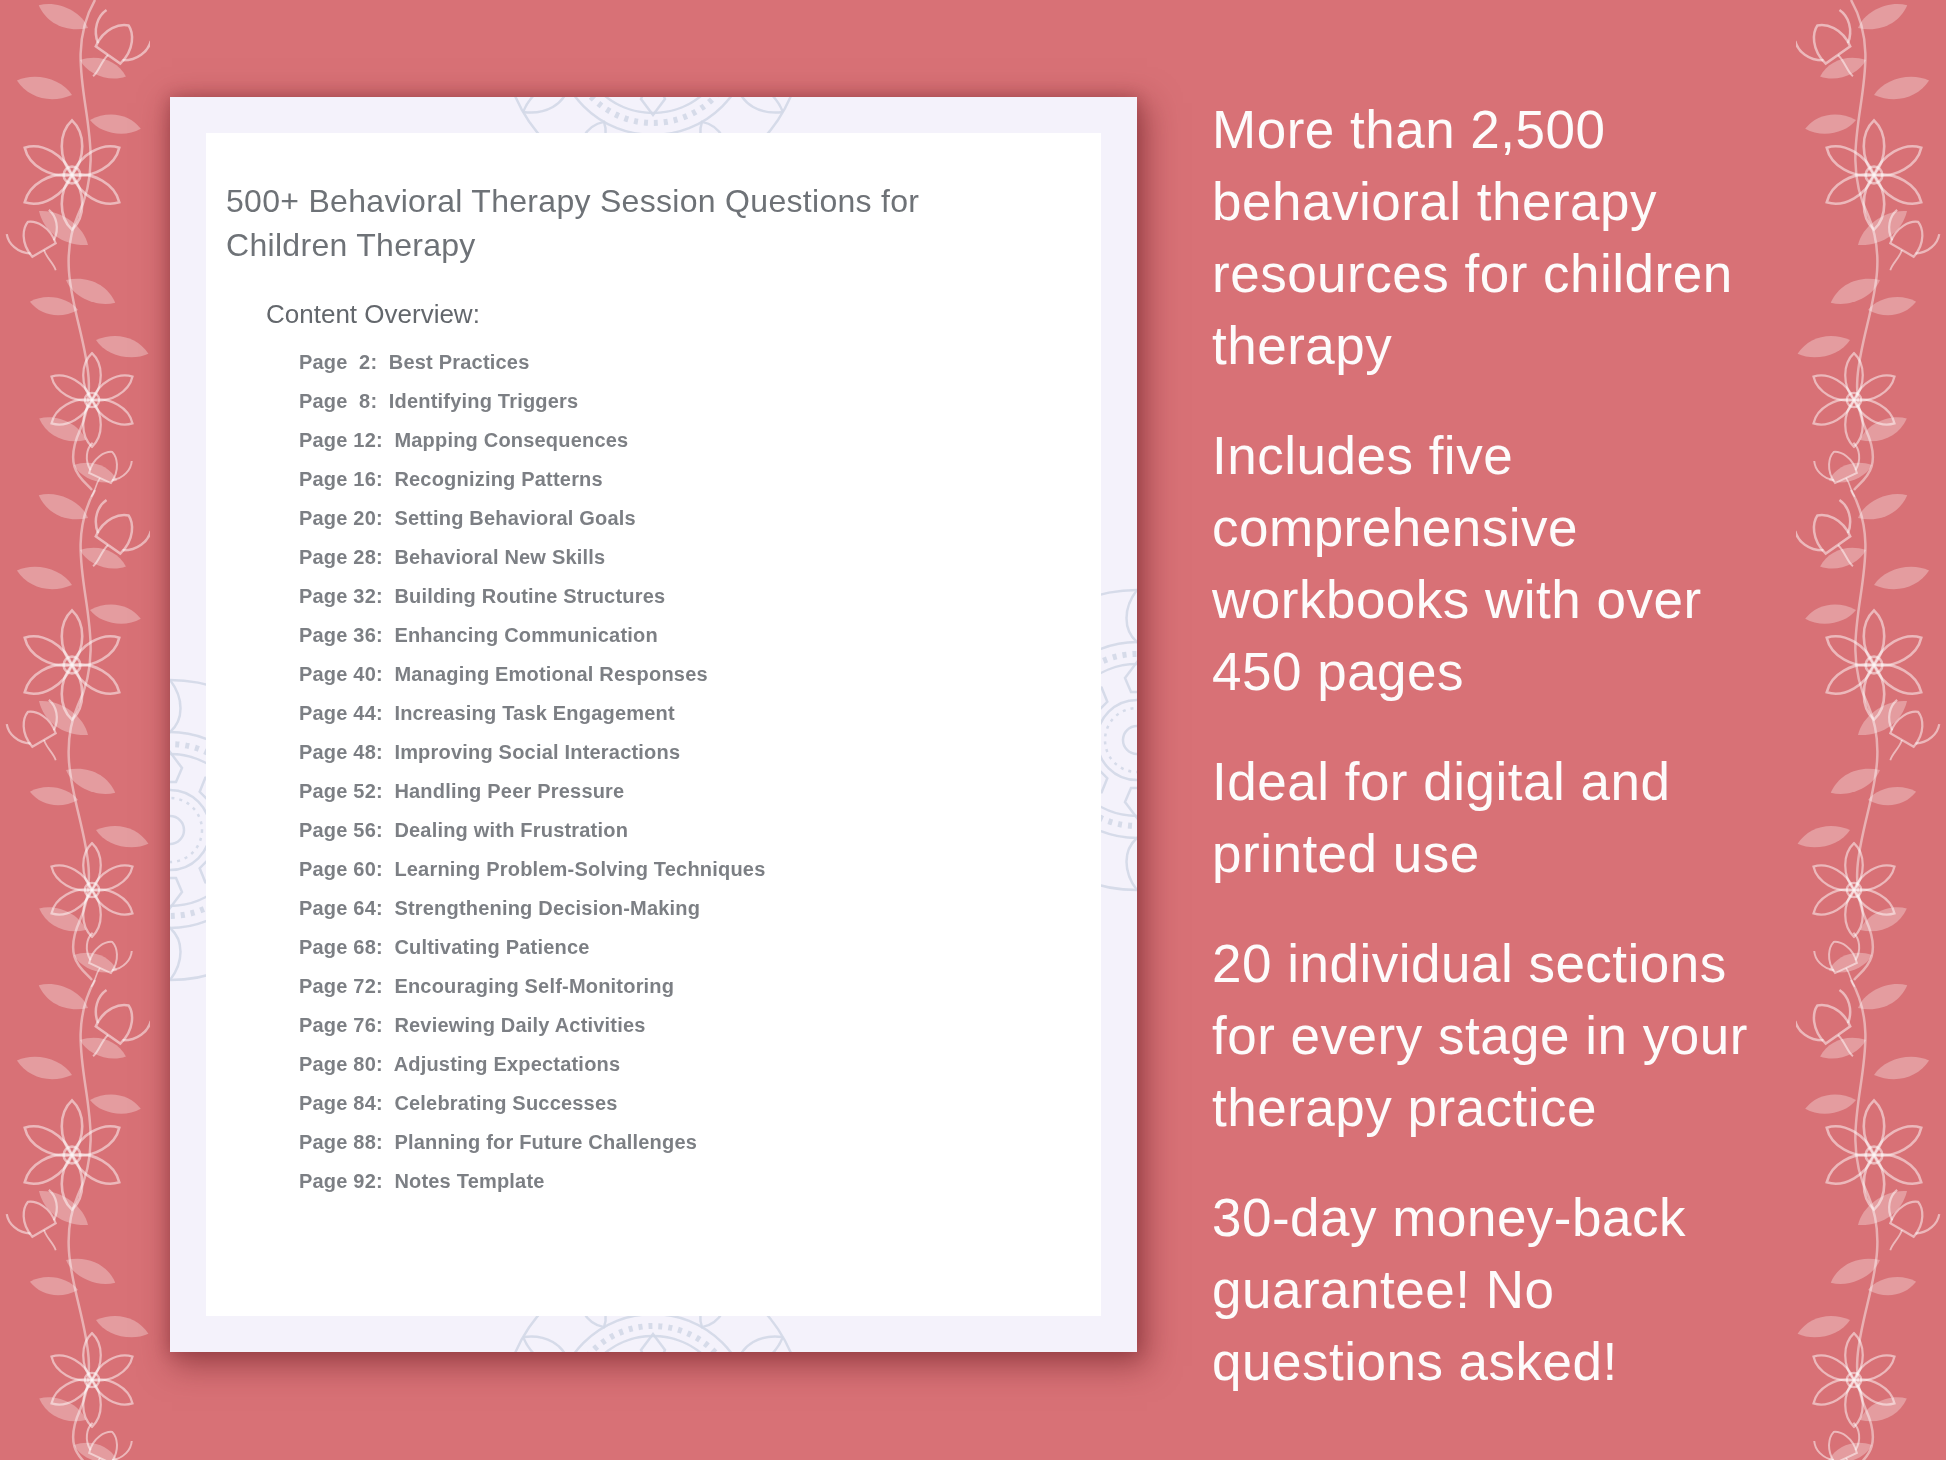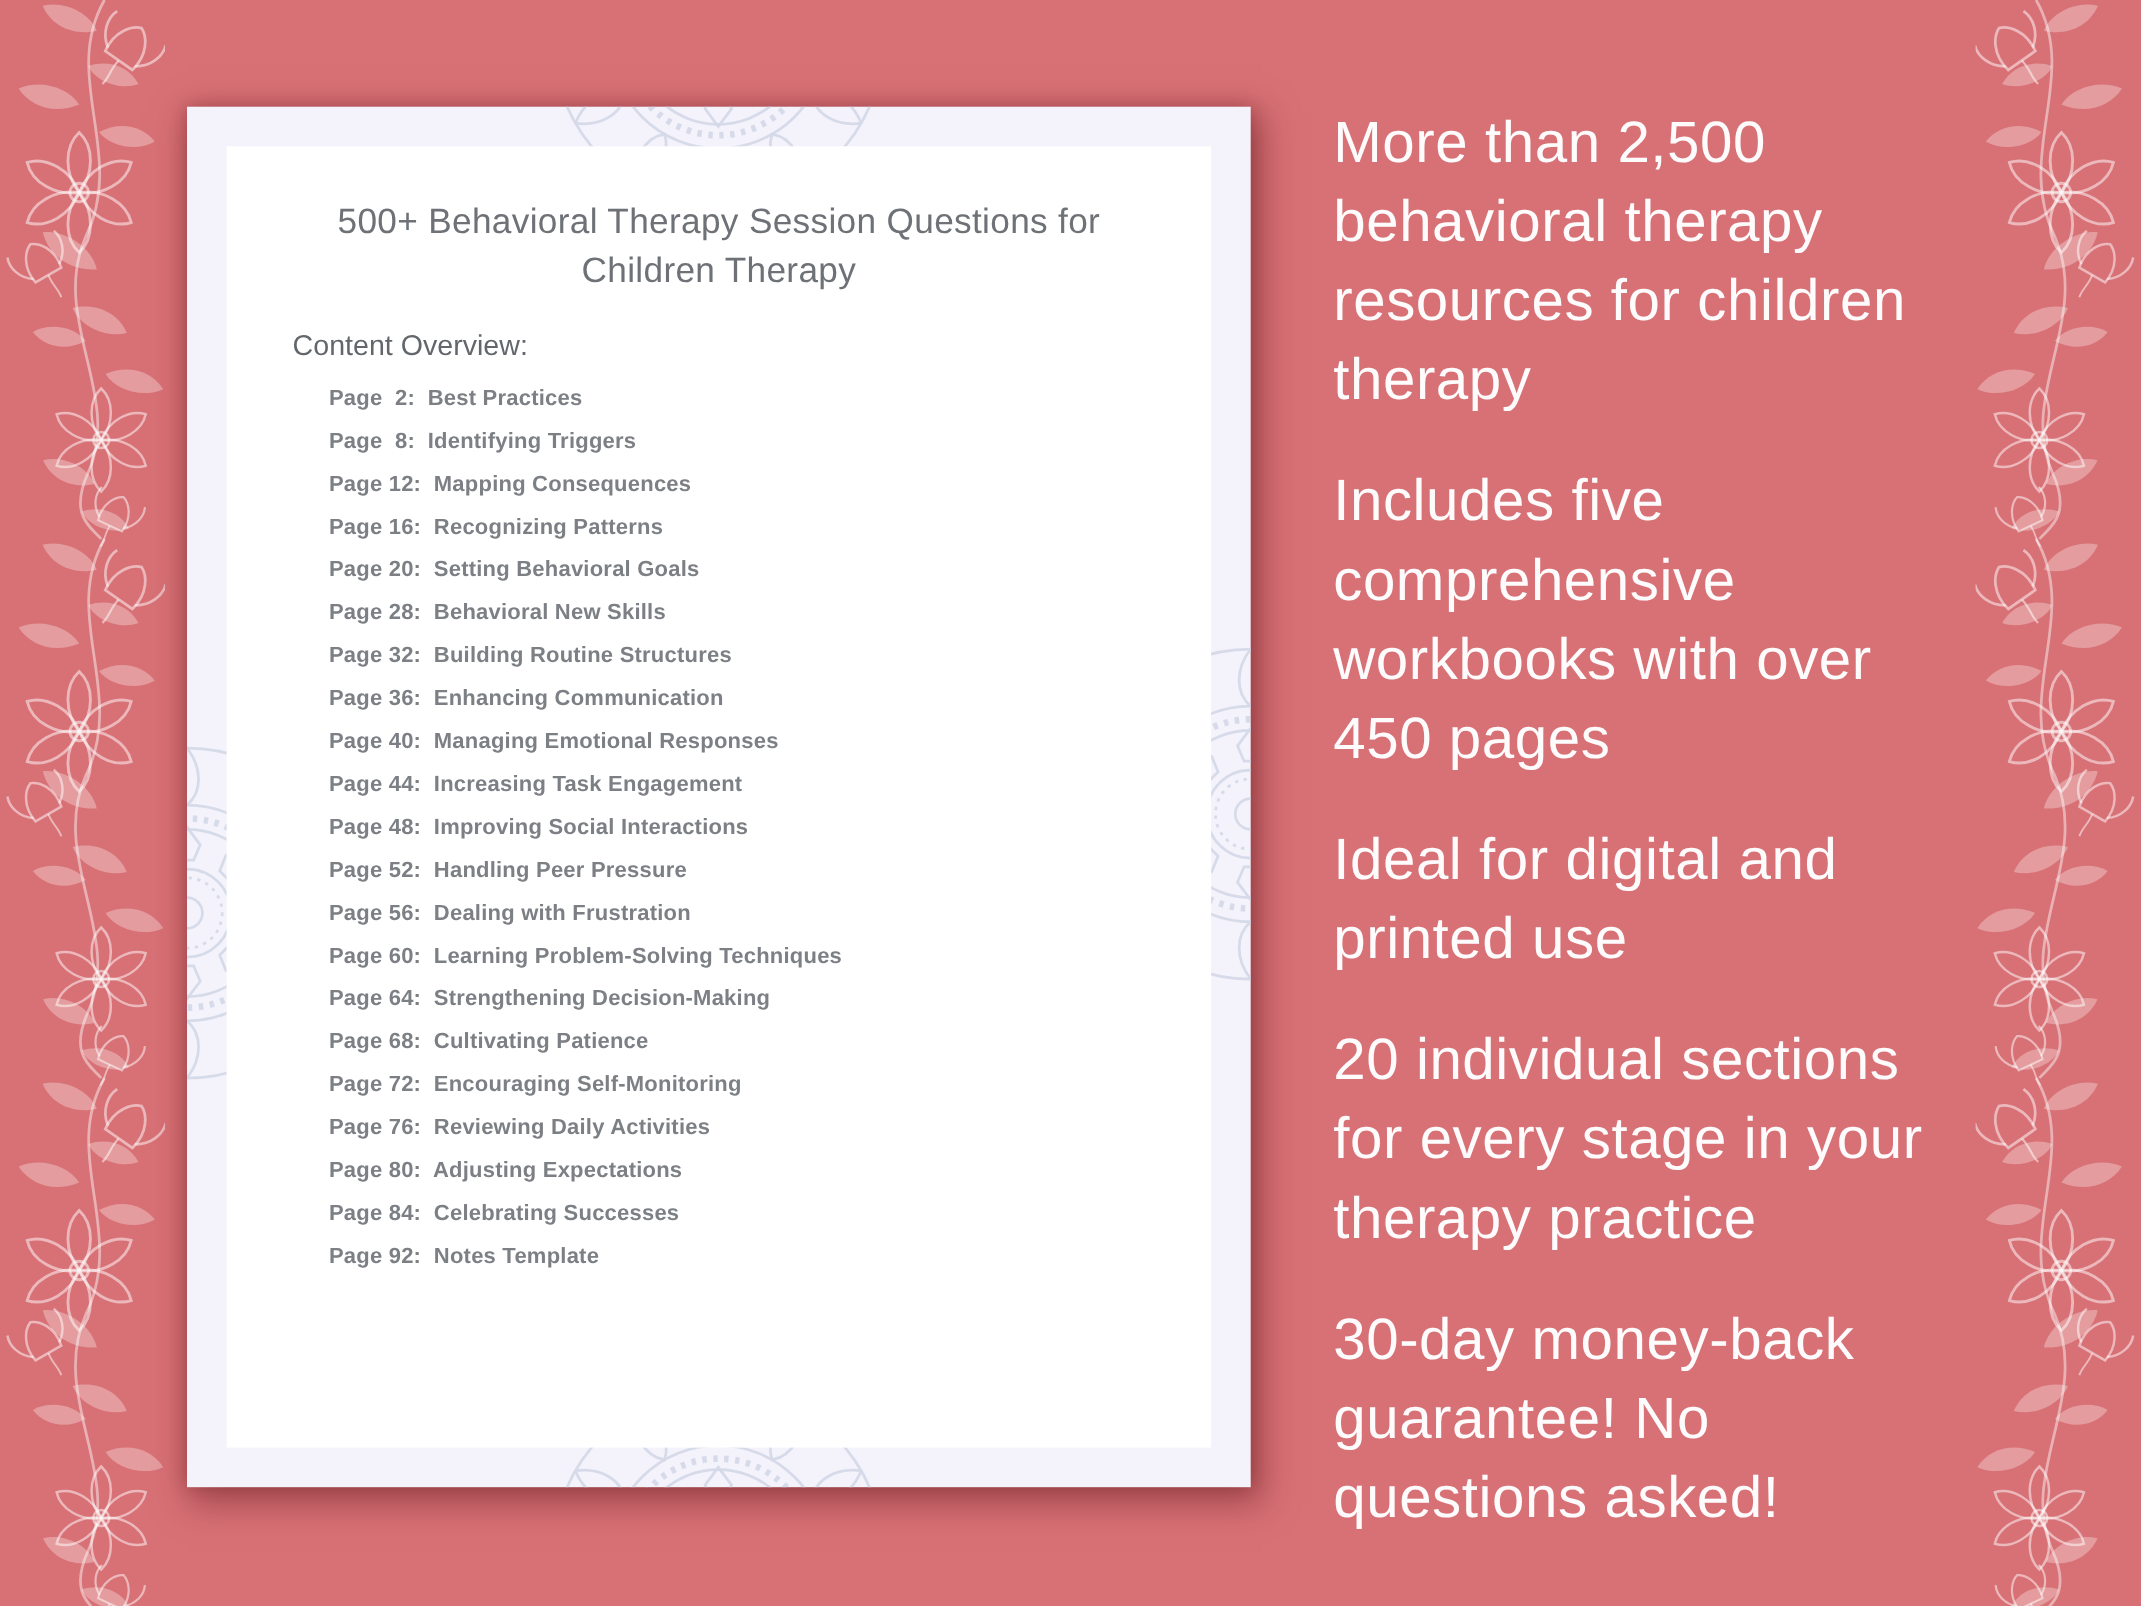--- a/index.html
+++ b/index.html
@@ -23,21 +23,21 @@
   }
   .doc-ornaments{position:absolute;inset:0;overflow:hidden;}
   .mandala{position:absolute;width:320px;height:320px;opacity:.8;}
   .mandala.m-top{left:323px;top:-220px;}
   .mandala.m-bottom{left:323px;top:1155px;}
   .mandala.m-left{left:-160px;top:573px;}
   .mandala.m-right{left:807px;top:483px;}
 
   .page{position:absolute;inset:36px;background:var(--document-page,#ffffff);}
   .doc-title{
-    margin:46px 20px 0;text-align:center;white-space:pre-line;
+    margin:46px 20px 0;white-space:pre-line;
     font-size:32px;line-height:44px;letter-spacing:.3px;
     color:var(--title-text,#6e7277);font-weight:400;
   }
   .overview-label{
     margin:30px 0 12px 60px;font-size:26px;line-height:34px;
     color:var(--overview-text,#63676c);
   }
   .toc{margin:11px 0 0 93px;font-weight:bold;}
   .toc-item{
     font-size:20px;line-height:39px;letter-spacing:.2px;
@@ -177,20 +177,21 @@
           <div class="toc-item">Page 48:  Improving Social Interactions</div>
           <div class="toc-item">Page 52:  Handling Peer Pressure</div>
           <div class="toc-item">Page 56:  Dealing with Frustration</div>
           <div class="toc-item">Page 60:  Learning Problem-Solving Techniques</div>
           <div class="toc-item">Page 64:  Strengthening Decision-Making</div>
           <div class="toc-item">Page 68:  Cultivating Patience</div>
           <div class="toc-item">Page 72:  Encouraging Self-Monitoring</div>
           <div class="toc-item">Page 76:  Reviewing Daily Activities</div>
           <div class="toc-item">Page 80:  Adjusting Expectations</div>
           <div class="toc-item">Page 84:  Celebrating Successes</div>
+          <div class="toc-item">Page 88:  Planning for Future Challenges</div>
           <div class="toc-item">Page 92:  Notes Template</div>
         </div>
     </div>
   </div>
 
   <div class="benefits">
       <p class="benefit">More than 2,500
 behavioral therapy
 resources for children
 therapy</p>

